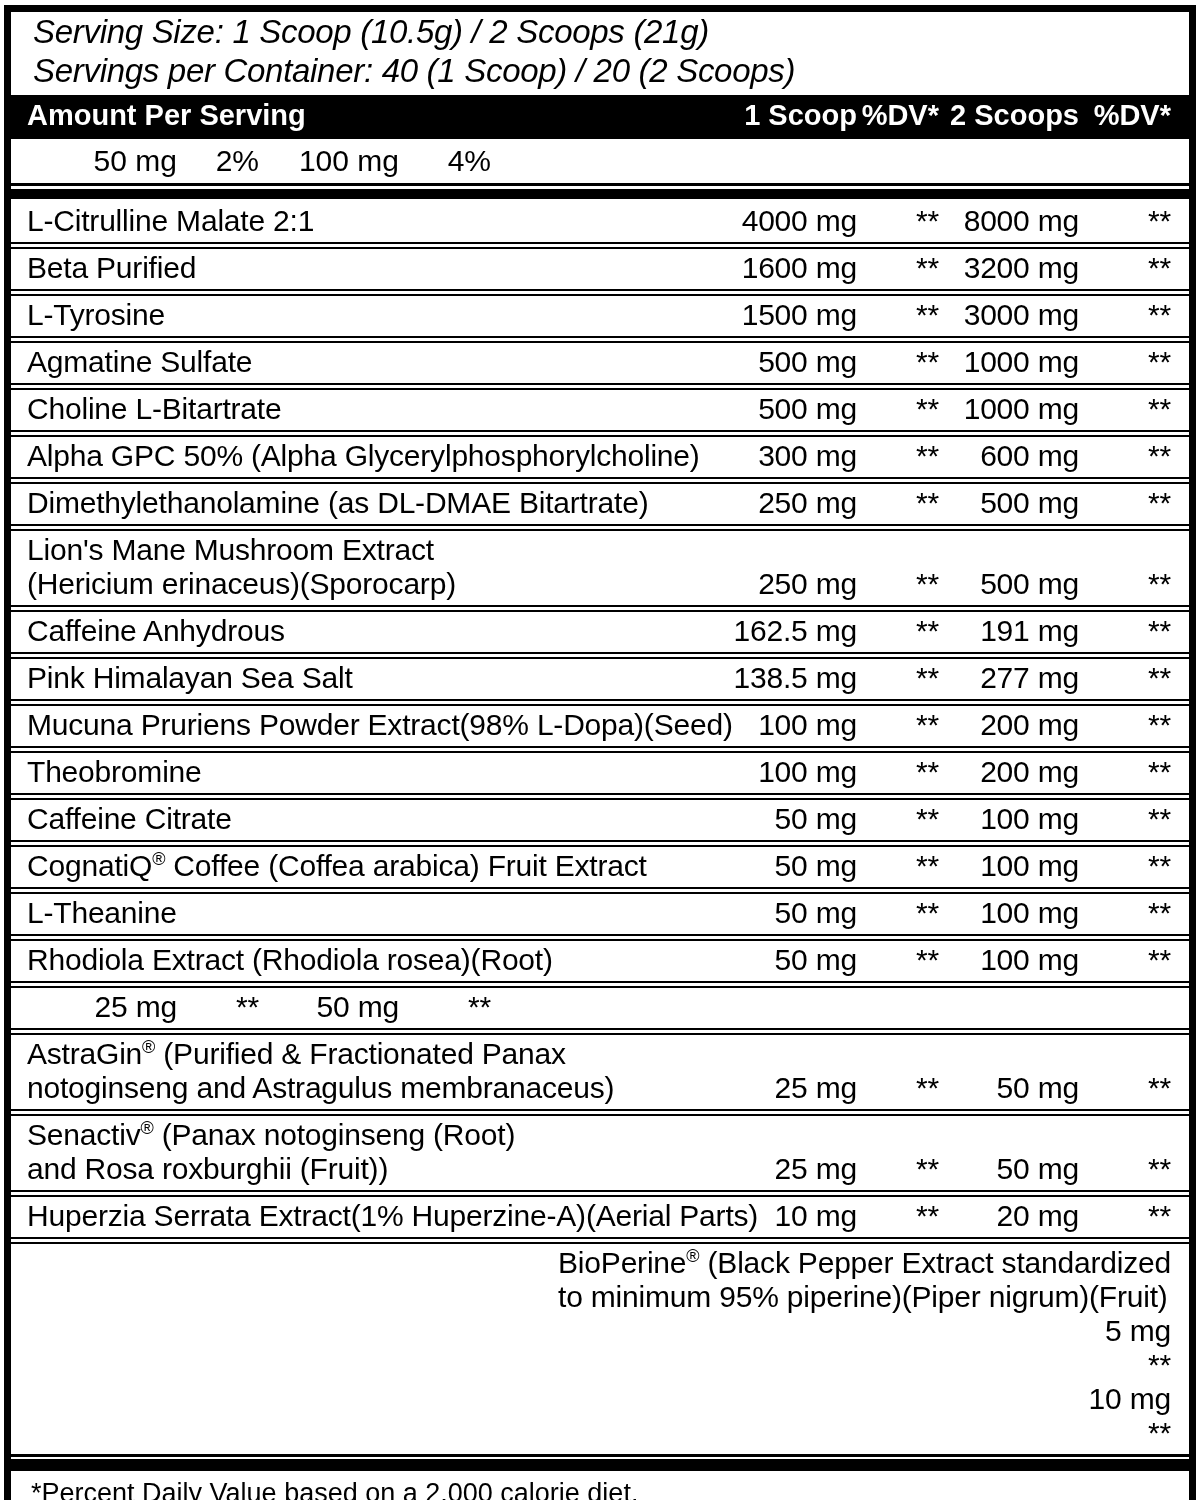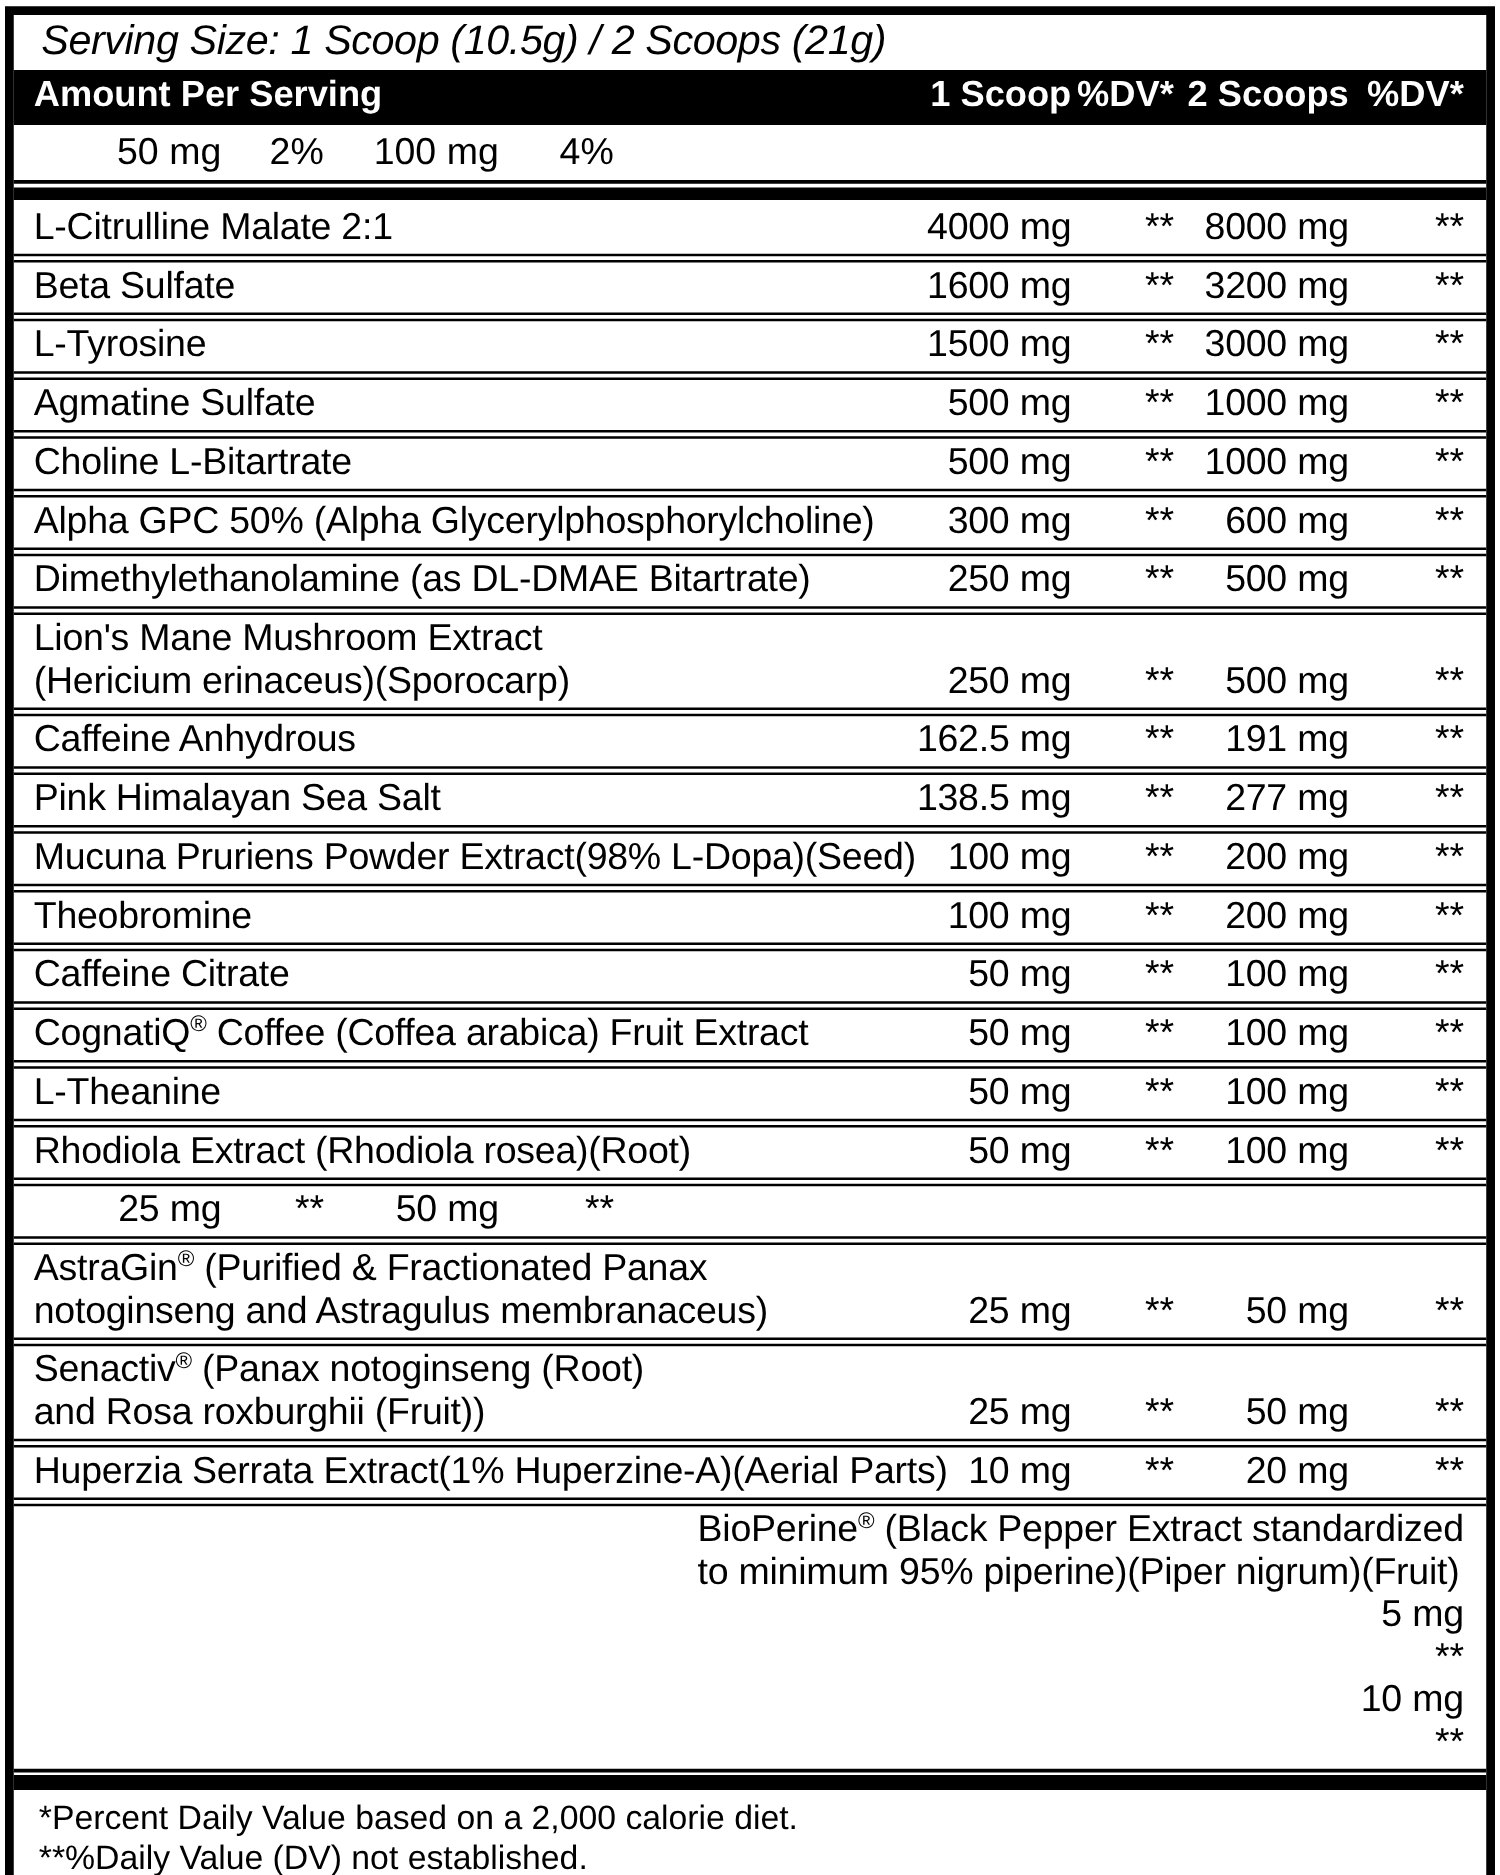--- a/index.html
+++ b/index.html
@@ -85,20 +85,21 @@
   }
 </style>
 </head>
 <body>
 
 <div class="panel">
 
 
   <div class="serving-block">
     <div class="serving-line">Serving Size: 1 Scoop (10.5g) / 2 Scoops (21g)</div>
+    <div class="serving-line">Servings per Container: 40 (1 Scoop) / 20 (2 Scoops)</div>
   </div>
 
   <div class="flex-row header-bar">
     <div class="cell name">Amount Per Serving</div>
     <div class="cell c1">1 Scoop</div>
     <div class="cell c2">%DV*</div>
     <div class="cell c3">2 Scoops</div>
     <div class="cell c4">%DV*</div>
   </div>
 
@@ -113,21 +114,21 @@
 
   <div id="ingredient-rows">
       <div class="flex-row ing-row">
     <div class="cell name">L-Citrulline Malate 2:1</div>
     <div class="cell c1">4000 mg</div>
     <div class="cell c2">**</div>
     <div class="cell c3">8000 mg</div>
     <div class="cell c4">**</div>
   </div>
       <div class="flex-row ing-row">
-    <div class="cell name">Beta Sulfate</div>
+    <div class="cell name">Beta Purified</div>
     <div class="cell c1">1600 mg</div>
     <div class="cell c2">**</div>
     <div class="cell c3">3200 mg</div>
     <div class="cell c4">**</div>
   </div>
       <div class="flex-row ing-row">
     <div class="cell name">L-Tyrosine</div>
     <div class="cell c1">1500 mg</div>
     <div class="cell c2">**</div>
     <div class="cell c3">3000 mg</div>

